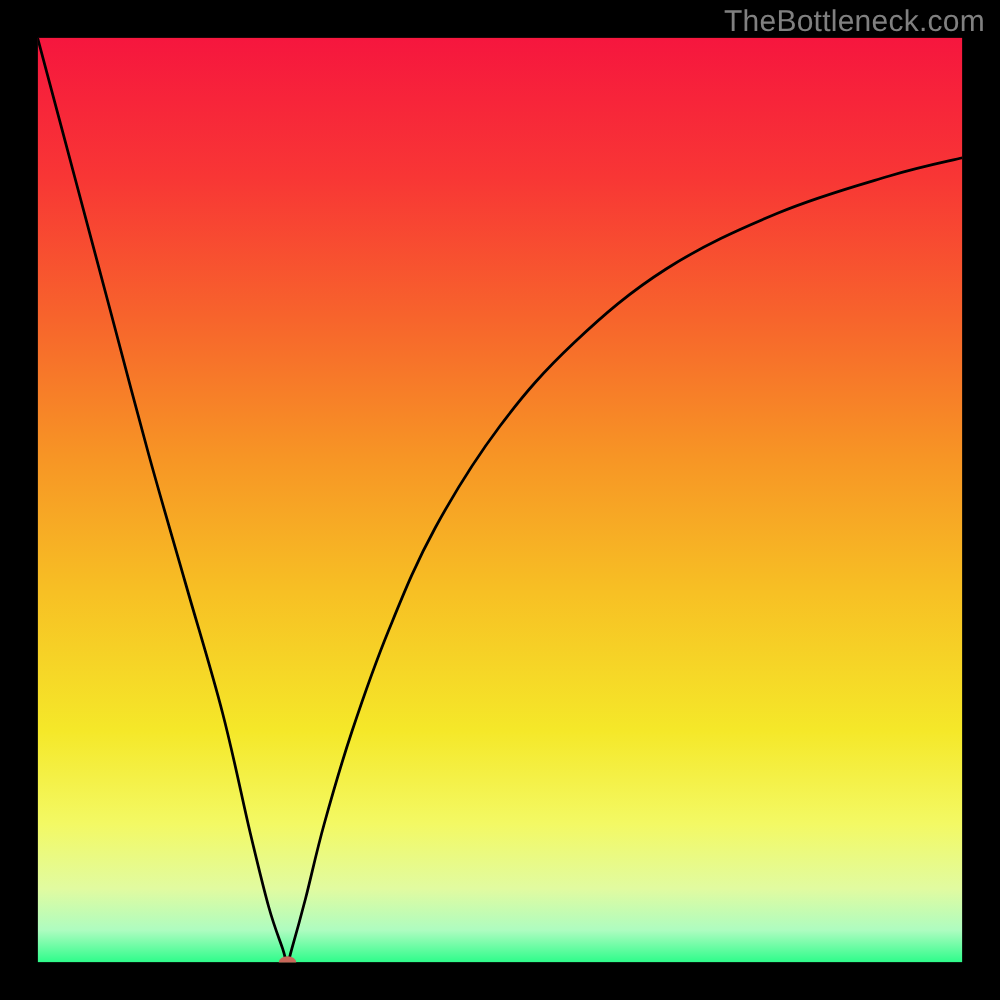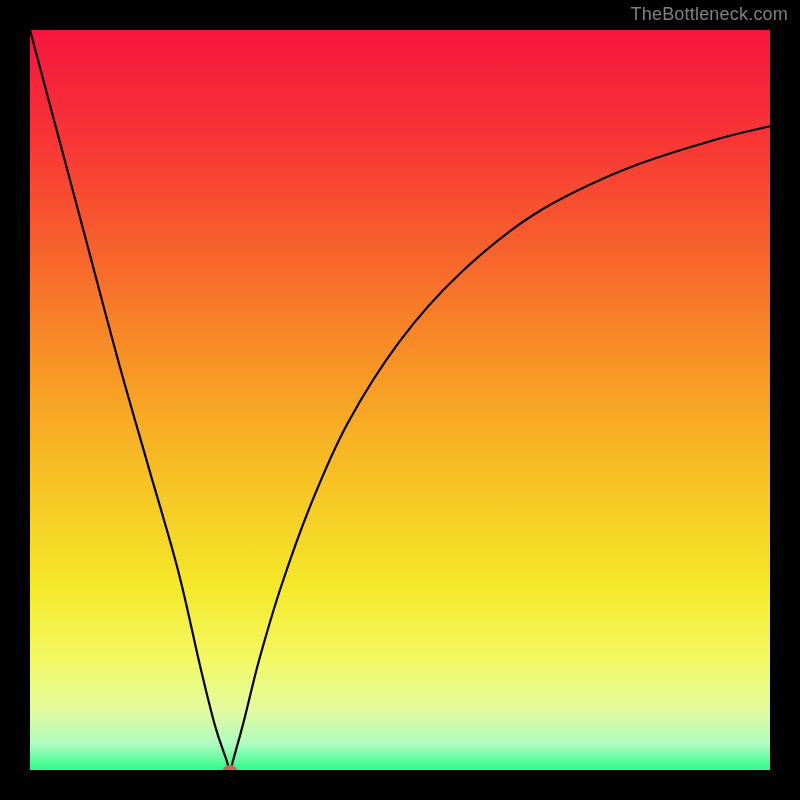--- a/index.html
+++ b/index.html
@@ -46,21 +46,21 @@
     width: 14px;
     height: 10px;
     border-radius: 50%;
     transform: translate(-50%, -50%);
   }
   .watermark {
     position: absolute;
     top: 4px;
     right: 12px;
     color: #808080;
-    font-size: 18px;
+    font-size: 24px;
     letter-spacing: 0.2px;
     user-select: none;
   }
 </style>
 </head>
 <body>
 
 <div class="frame">
 
   <div class="plot-area">

